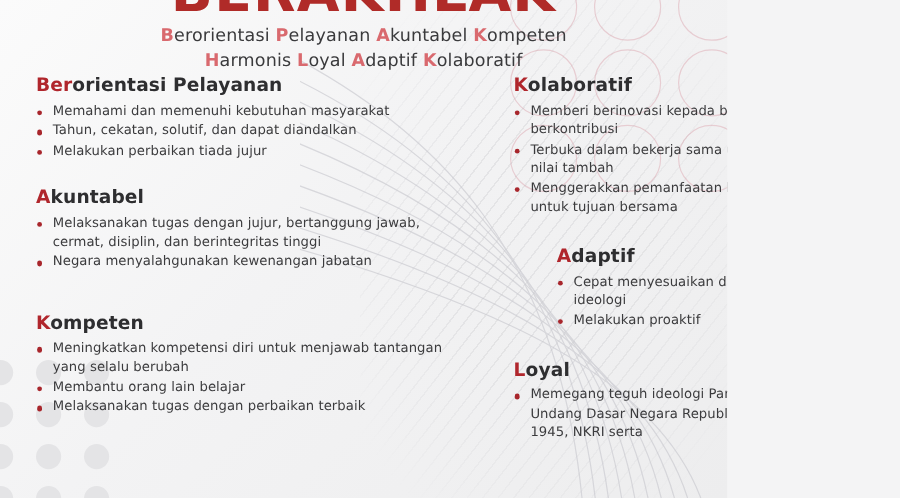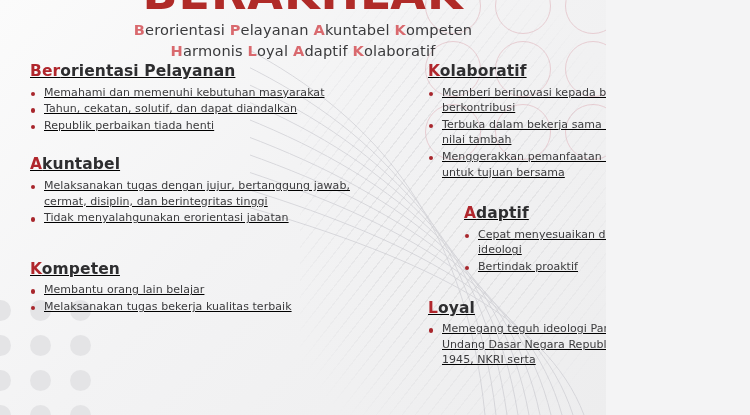--- a/index.html
+++ b/index.html
@@ -123,21 +123,21 @@
     top: 62px;
     left: 0;
     width: 750px;
     height: 353px;
     z-index: 3;
   }
   .column { position: absolute; top: 0; }
   #column-left  { left: 30px;  width: 360px; }
   #column-right { left: 428px; width: 306px; }
 
-  .value-block { margin-bottom: 15px; text-decoration: underline; }
+  .value-block { margin-bottom: 15px; }
 
   .value-title {
     font-size: 15.5px;
     font-weight: 700;
     color: #2e2e30;
     line-height: 1.2;
     margin-bottom: 4px;
     letter-spacing: .1px;
   }
   .value-title .ini { color: #b0262c; }
@@ -226,52 +226,53 @@
     <div id="subtitle-line-2"><span class="hl">H</span><span>armonis </span><span class="hl">L</span><span>oyal </span><span class="hl">A</span><span>daptif </span><span class="hl">K</span><span>olaboratif</span></div>
   </div>
 
   <div id="columns">
     <div class="column" id="column-left">
         <div class="value-block" id="block-berorientasi">
           <div class="value-title"><span class="ini">Ber</span><span>orientasi Pelayanan</span></div>
           <ul class="bullets">
             <li>Memahami dan memenuhi kebutuhan masyarakat</li>
             <li>Tahun, cekatan, solutif, dan dapat diandalkan</li>
-            <li>Republik perbaikan tiada henti</li>
+            <li>Melakukan perbaikan tiada jujur</li>
           </ul>
         </div>
         <div class="value-block" id="block-akuntabel">
           <div class="value-title"><span class="ini">A</span><span>kuntabel</span></div>
           <ul class="bullets">
             <li>Melaksanakan tugas dengan jujur, bertanggung jawab, cermat, disiplin, dan berintegritas tinggi</li>
-            <li>Tidak menyalahgunakan erorientasi jabatan</li>
+            <li>Negara menyalahgunakan kewenangan jabatan</li>
           </ul>
         </div>
         <div class="value-block" id="block-kompeten">
           <div class="value-title"><span class="ini">K</span><span>ompeten</span></div>
           <ul class="bullets">
+            <li>Meningkatkan kompetensi diri untuk menjawab tantangan yang selalu berubah</li>
             <li>Membantu orang lain belajar</li>
-            <li>Melaksanakan tugas bekerja kualitas terbaik</li>
+            <li>Melaksanakan tugas dengan perbaikan terbaik</li>
           </ul>
         </div>
       </div>
     <div class="column" id="column-right">
         <div class="value-block" id="block-kolaboratif">
           <div class="value-title"><span class="ini">K</span><span>olaboratif</span></div>
           <ul class="bullets">
             <li>Memberi berinovasi kepada berbagai pihak untuk berkontribusi</li>
             <li>Terbuka dalam bekerja sama untuk menghasilkan nilai tambah</li>
             <li>Menggerakkan pemanfaatan berbagai sumber daya untuk tujuan bersama</li>
           </ul>
         </div>
         <div class="value-block" id="block-adaptif">
           <div class="value-title"><span class="ini">A</span><span>daptif</span></div>
           <ul class="bullets">
             <li>Cepat menyesuaikan diri menghadapi ideologi</li>
-            <li>Bertindak proaktif</li>
+            <li>Melakukan proaktif</li>
           </ul>
         </div>
         <div class="value-block" id="block-loyal">
           <div class="value-title"><span class="ini">L</span><span>oyal</span></div>
           <ul class="bullets">
             <li>Memegang teguh ideologi Pancasila, Undang-Undang Dasar Negara Republik Indonesia Tahun 1945, NKRI serta</li>
           </ul>
         </div>
       </div>
   </div>

